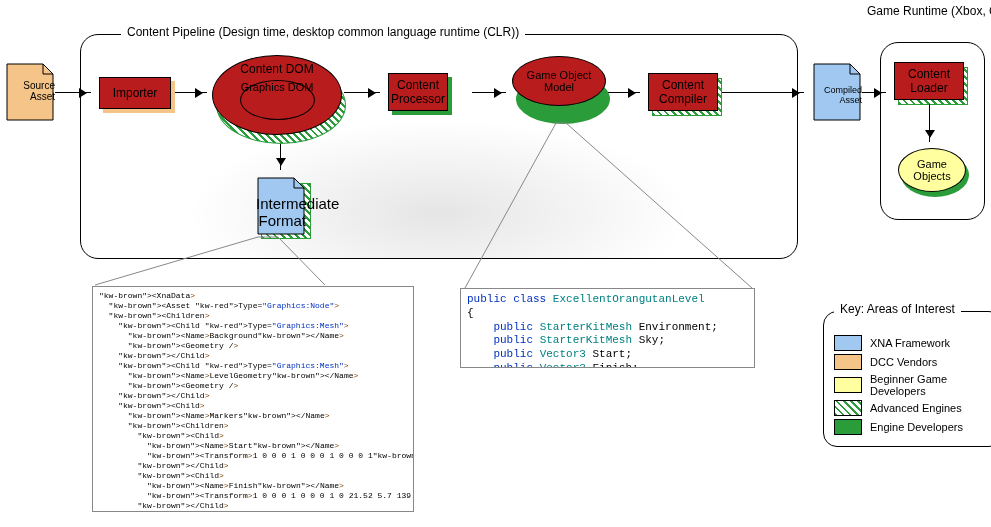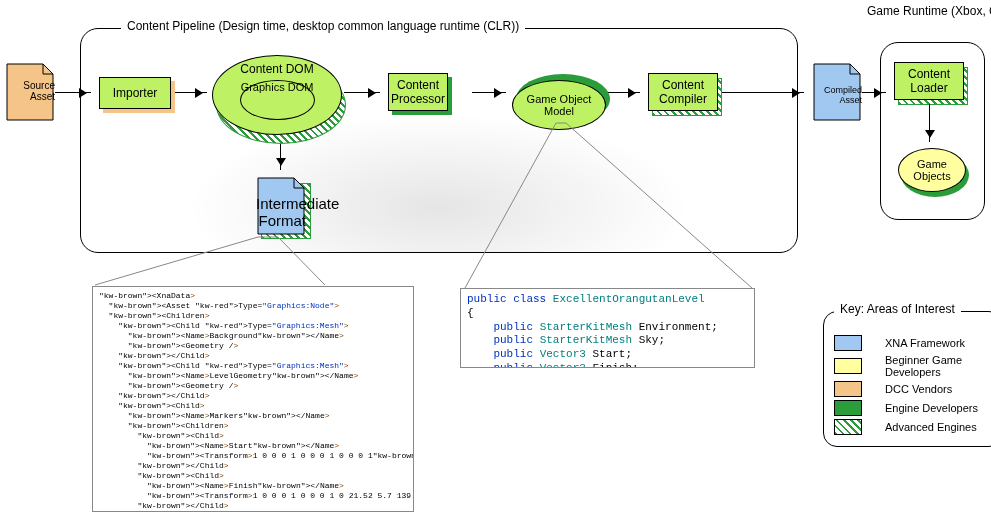--- a/index.html
+++ b/index.html
@@ -14,21 +14,21 @@
   }
   .box {
     position: absolute;
     border: 1px solid #000;
     display: flex;
     align-items: center;
     justify-content: center;
     text-align: center;
     padding: 4px 6px;
   }
-  .blue { background: #bef264; }
+  .blue { background: #b91c1c; }
   .yellow { background: #ffffa0; }
   .shadow-orange { box-shadow: 4px 4px 0 #f5c488; }
   .shadow-green { box-shadow: 4px 4px 0 #2a9c3a; }
   .rounded-group {
     position: absolute;
     border: 1px solid #000;
     border-radius: 18px;
   }
   .group-title {
     position: absolute;
@@ -124,21 +124,20 @@
     border: 1px solid #000;
     border-radius: 14px;
     padding: 20px 10px 8px 10px;
   }
   .legend-item {
     display: flex;
     align-items: center;
     margin: 3px 0;
     font-size: 11px;
     line-height: 1.1;
-    gap: 15px;
   }
   .swatch {
     width: 28px;
     height: 16px;
     border: 1px solid #000;
     margin-right: 8px;
     flex-shrink: 0;
   }
   .swatch.hatch {
     background: repeating-linear-gradient(45deg, #2a9c3a 0, #2a9c3a 2px, #fff 2px, #fff 5px);
@@ -155,21 +154,21 @@
 
 <div class="doc" style="left:5px; top:62px;">
   <svg width="50" height="60" viewBox="0 0 50 60">
     <path d="M2 2 H38 L48 12 V58 H2 Z" fill="#f5c488" stroke="#000"></path>
     <path d="M38 2 V12 H48" fill="none" stroke="#000"></path>
   </svg>
   <div class="doc-label">Source
 Asset</div>
 </div>
 
-<div class="rounded-group" style="left:80px; top:28px; width:718px; height:225px;">
+<div class="rounded-group" style="left:80px; top:34px; width:718px; height:225px;">
   <div class="pipeline-grad" style="left:0;top:0;right:0;bottom:0;"></div>
   <div class="group-title" style="left:40px;">Content Pipeline (Design time, desktop common language runtime (CLR))</div>
 </div>
 
 <div class="box blue shadow-orange" style="left:99px; top:77px; width:72px; height:32px;">
   <span>Importer</span>
 </div>
 
 <div class="hatch-shadow" style="left:216px; top:66px; width:130px; height:78px; border-radius:50%;"></div>
 <div class="ellipse blue" style="left:212px; top:55px; width:130px; height:80px; flex-direction:column; justify-content:flex-start; padding-top:6px;">
@@ -189,21 +188,21 @@
   <div class="doc-label" style="font-size:15px; top:20px;">Intermediate
 Format</div>
 </div>
 
 <div class="box blue shadow-green" style="left:388px; top:73px; width:60px; height:38px;">
   <span>Content
 Processor</span>
 </div>
 
 <div style="position:absolute; left:516px; top:74px; width:94px; height:50px; border-radius:50%; background:#2a9c3a;"></div>
-<div class="ellipse blue" style="left:512px; top:80px; width:94px; height:50px;">
+<div class="ellipse blue" style="left:512px; top:56px; width:94px; height:50px;">
   <span style="font-size:11px;">Game Object
 Model</span>
 </div>
 
 <div class="hatch-shadow" style="left:652px; top:78px; width:70px; height:38px;"></div>
 <div class="box blue" style="left:648px; top:73px; width:70px; height:38px;">
   <span>Content
 Compiler</span>
 </div>
 
@@ -286,29 +285,29 @@
 }</div>
 
 <div class="legend" style="left:823px; top:311px; width:180px;">
   <div class="group-title" style="left:10px;">Key: Areas of Interest</div>
   <div id="legend-items">
       <div class="legend-item">
         <div class="swatch" style="background: rgb(160, 200, 240);"></div>
         <span>XNA Framework</span>
       </div>
       <div class="legend-item">
+        <div class="swatch" style="background: rgb(245, 196, 136);"></div>
+        <span>DCC Vendors</span>
+      </div>
+      <div class="legend-item">
         <div class="swatch" style="background: rgb(255, 255, 160);"></div>
         <span>Beginner Game Developers</span>
       </div>
       <div class="legend-item">
-        <div class="swatch" style="background: rgb(245, 196, 136);"></div>
-        <span>DCC Vendors</span>
+        <div class="swatch hatch"></div>
+        <span>Advanced Engines</span>
       </div>
       <div class="legend-item">
         <div class="swatch" style="background: rgb(42, 156, 58);"></div>
         <span>Engine Developers</span>
       </div>
-      <div class="legend-item">
-        <div class="swatch hatch"></div>
-        <span>Advanced Engines</span>
-      </div>
     </div>
 </div>
 
 </body></html>

